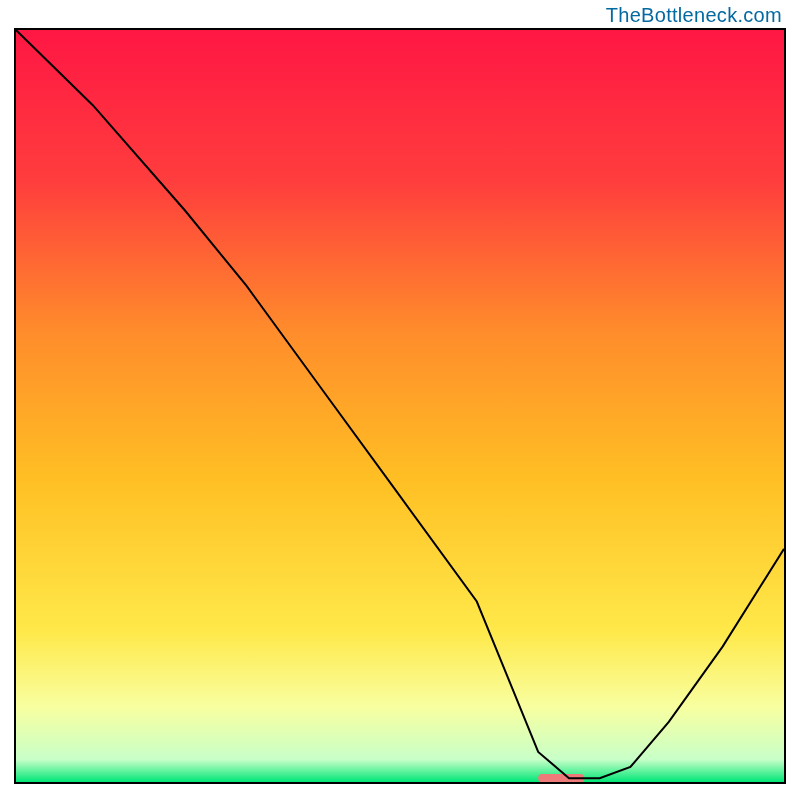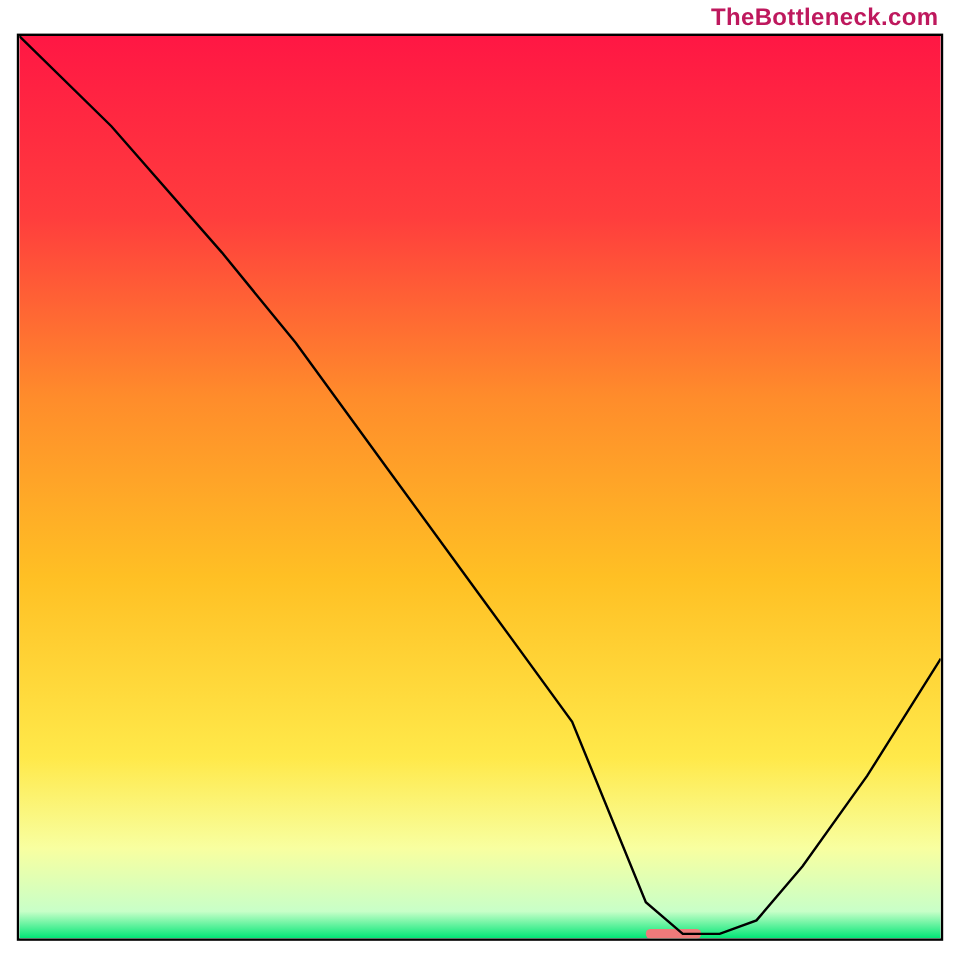--- a/index.html
+++ b/index.html
@@ -8,23 +8,23 @@
     width: 800px;
     height: 800px;
     background: #ffffff;
     position: relative;
     font-family: Arial, sans-serif;
   }
   .watermark {
     position: absolute;
     top: 4px;
     right: 18px;
-    color: #be185d;
+    color: #0369a1;
     font-size: 20px;
-    font-weight: bold;
+    font-weight: normal;
     letter-spacing: 0.3px;
   }
   .plot-frame {
     position: absolute;
     top: 28px;
     left: 14px;
     width: 772px;
     height: 756px;
     border: 2px solid #000000;
     box-sizing: border-box;

